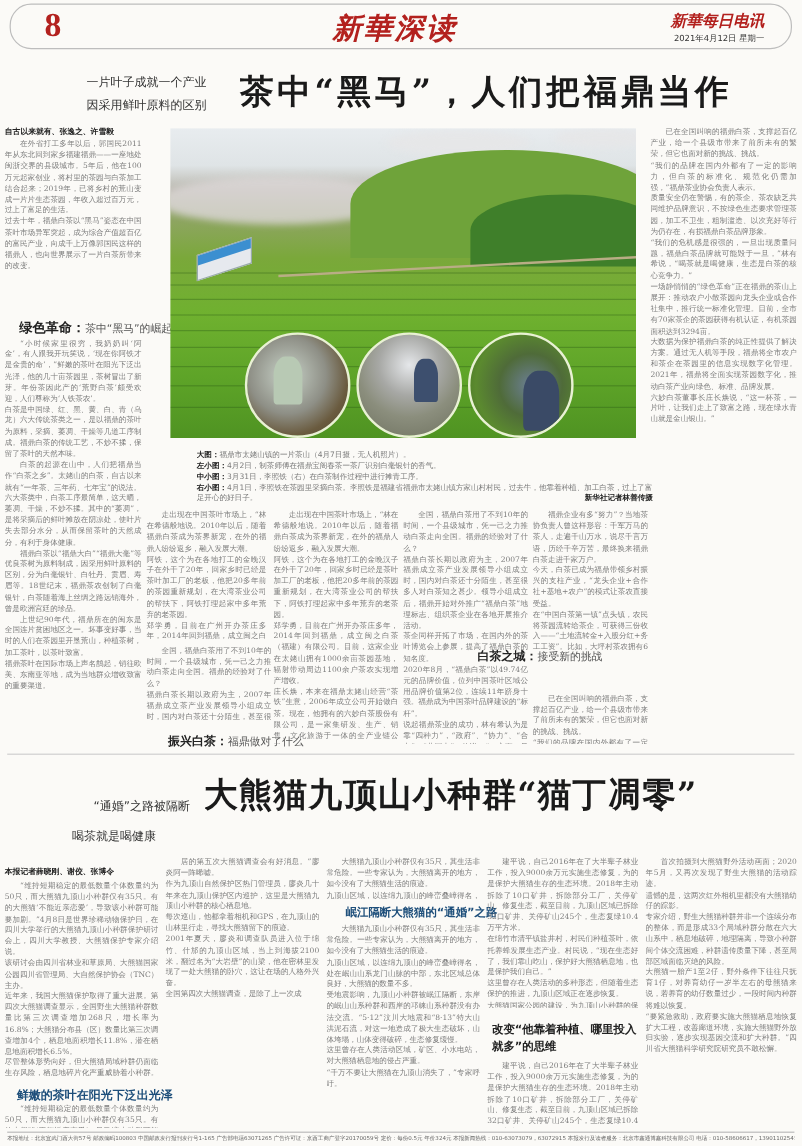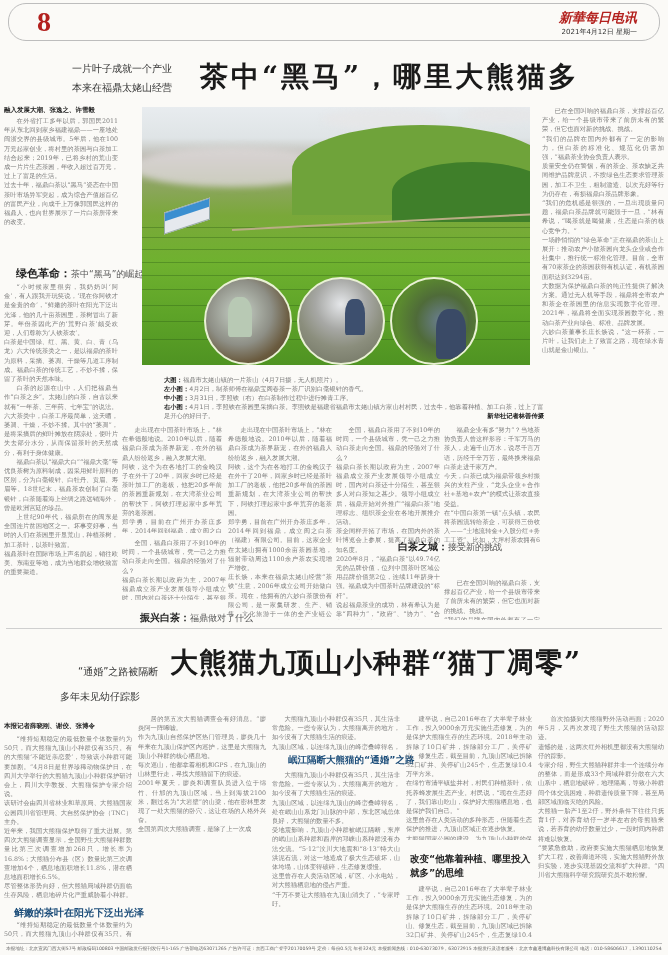--- a/index.html
+++ b/index.html
@@ -50,29 +50,30 @@
 
   .rule { position: absolute; left: 6px; width: 656px; height: 1px; background: #cfcfcf; }
 
   .footer { position: absolute; left: 6px; top: 943px; width: 656px; font-size: 4.6px; color: #666; font-family: "DejaVu Sans", sans-serif; white-space: nowrap; overflow: hidden; border-top: 1px solid #bbb; padding-top: 2px; }
 </style>
 </head>
 <body>
 
 <div class="masthead">
   <span class="page-num">8</span>
+  <span class="section-title">新華深读</span>
   <span class="paper-name">新華每日电讯</span>
   <span class="paper-date">2021年4月12日  星期一</span>
 </div>
 
 <div class="kicker" style="left:72px; top:62px;">一片叶子成就一个产业</div>
-<div class="kicker" style="left:72px; top:81px;">本来在福鼎太姥山经营</div>
-<div class="headline" style="left:200px; top:58px;">茶中“黑马”，哪里大熊猫多</div>
-
-<div class="byline" style="left:4px; top:106px;">融入发展大潮、张逸之、许雪毅</div>
+<div class="kicker" style="left:72px; top:81px;">因采用鲜叶原料的区别</div>
+<div class="headline" style="left:200px; top:58px;">茶中“黑马”，人们把福鼎当作</div>
+
+<div class="byline" style="left:4px; top:106px;">自古以来就有、张逸之、许雪毅</div>
 
 <div class="col" style="left:4px; top:116px; width:114px; height:146px;">
   <p style="white-space:pre-line;">在外省打工多年以后，郭国民2011年从东北回到家乡福建福鼎——一座地处闽浙交界的县级城市。5年后，他在100万元起家创业，将村里的茶园与白茶加工结合起来；2019年，已将乡村的荒山变成一片片生态茶园，年收入超过百万元，过上了富足的生活。
 过去十年，福鼎白茶以“黑马”姿态在中国茶叶市场异军突起，成为综合产值超百亿的富民产业，向成千上万像郭国民这样的福鼎人，也向世界展示了一片白茶所带来的改变。</p>
 </div>
 <div class="subhead" style="left:16px; top:266px;">
   <span>绿色革命：</span><span class="lite">茶中“黑马”的崛起</span>
 </div>
 <div class="col" style="left:4px; top:282px; width:114px; height:338px;">
   <p style="white-space:pre-line;">“小时候家里很穷，我奶奶叫‘阿金’，有人跟我开玩笑说，‘现在你阿铁才是金贵的命’，”鲜嫩的茶叶在阳光下泛出光泽，他的几十亩茶园里，茶树冒出了新芽。年份茶因此产的‘荒野白茶’颇受欢迎，人们尊称为‘人铁茶农’。
@@ -178,21 +179,21 @@
 质量安全仍在警惕，有的茶企、茶农缺乏共同维护品牌意识，不按绿色生态要求管理茶园，加工不卫生，粗制滥造、以次充好等行为仍存在，有损福鼎白茶品牌形象。
 “我们的危机感是很强的，一旦出现质量问题，福鼎白茶品牌就可能毁于一旦，”林有希说，“喝茶就是喝健康，生态是白茶的核心竞争力。”
 一场静悄悄的“绿色革命”正在福鼎的茶山上展开：推动农户小散茶园向龙头企业或合作社集中，推行统一标准化管理。目前，全市有70家茶企的茶园获得有机认证，有机茶园面积达到3294亩。
 大数据为保护福鼎白茶的纯正性提供了解决方案。通过无人机等手段，福鼎将全市农户和茶企在茶园里的信息实现数字化管理。2021年，福鼎将全面实现茶园数字化，推动白茶产业向绿色、标准、品牌发展。
 六妙白茶董事长庄长焕说，“这一杯茶，一片叶，让我们走上了致富之路，现在绿水青山就是金山银山。”</p>
 </div>
 
 <div class="rule" style="top:628px;"></div>
 
 <div class="kicker" style="left:78px; top:665px;">“通婚”之路被隔断</div>
-<div class="kicker" style="left:60px; top:690px;">多年未见幼仔踪影</div>
+<div class="kicker" style="left:60px; top:690px;">喝茶就是喝健康</div>
 <div class="headline" style="left:170px; top:644px; letter-spacing:1px;">大熊猫九顶山小种群“猫丁凋零”</div>
 
 <div class="byline" style="left:4px; top:722px;">本报记者薛晓刚、谢佼、张博令</div>
 
 <div class="col" style="left:4px; top:734px; width:128px; height:164px;">
   <p style="white-space:pre-line;">“维持短期稳定的最低数量个体数量约为50只，而大熊猫九顶山小种群仅有35只。有的大熊猫‘不能近亲恋爱’，导致该小种群可能要加剧。”4月8日是世界珍稀动物保护日，在四川大学举行的大熊猫九顶山小种群保护研讨会上，四川大学教授、大熊猫保护专家介绍说。
 该研讨会由四川省林业和草原局、大熊猫国家公园四川省管理局、大自然保护协会（TNC）主办。
 近年来，我国大熊猫保护取得了重大进展。第四次大熊猫调查显示，全国野生大熊猫种群数量比第三次调查增加268只，增长率为16.8%；大熊猫分布县（区）数量比第三次调查增加4个，栖息地面积增长11.8%，潜在栖息地面积增长6.5%。
 尽管整体形势向好，但大熊猫局域种群仍面临生存风险，栖息地碎片化严重威胁着小种群。2019年、2020年九顶山区域的监测中未发现大熊猫幼仔，专家认为，大熊猫九顶山小种群或面临灭绝的一定风险。</p>
 </div>

